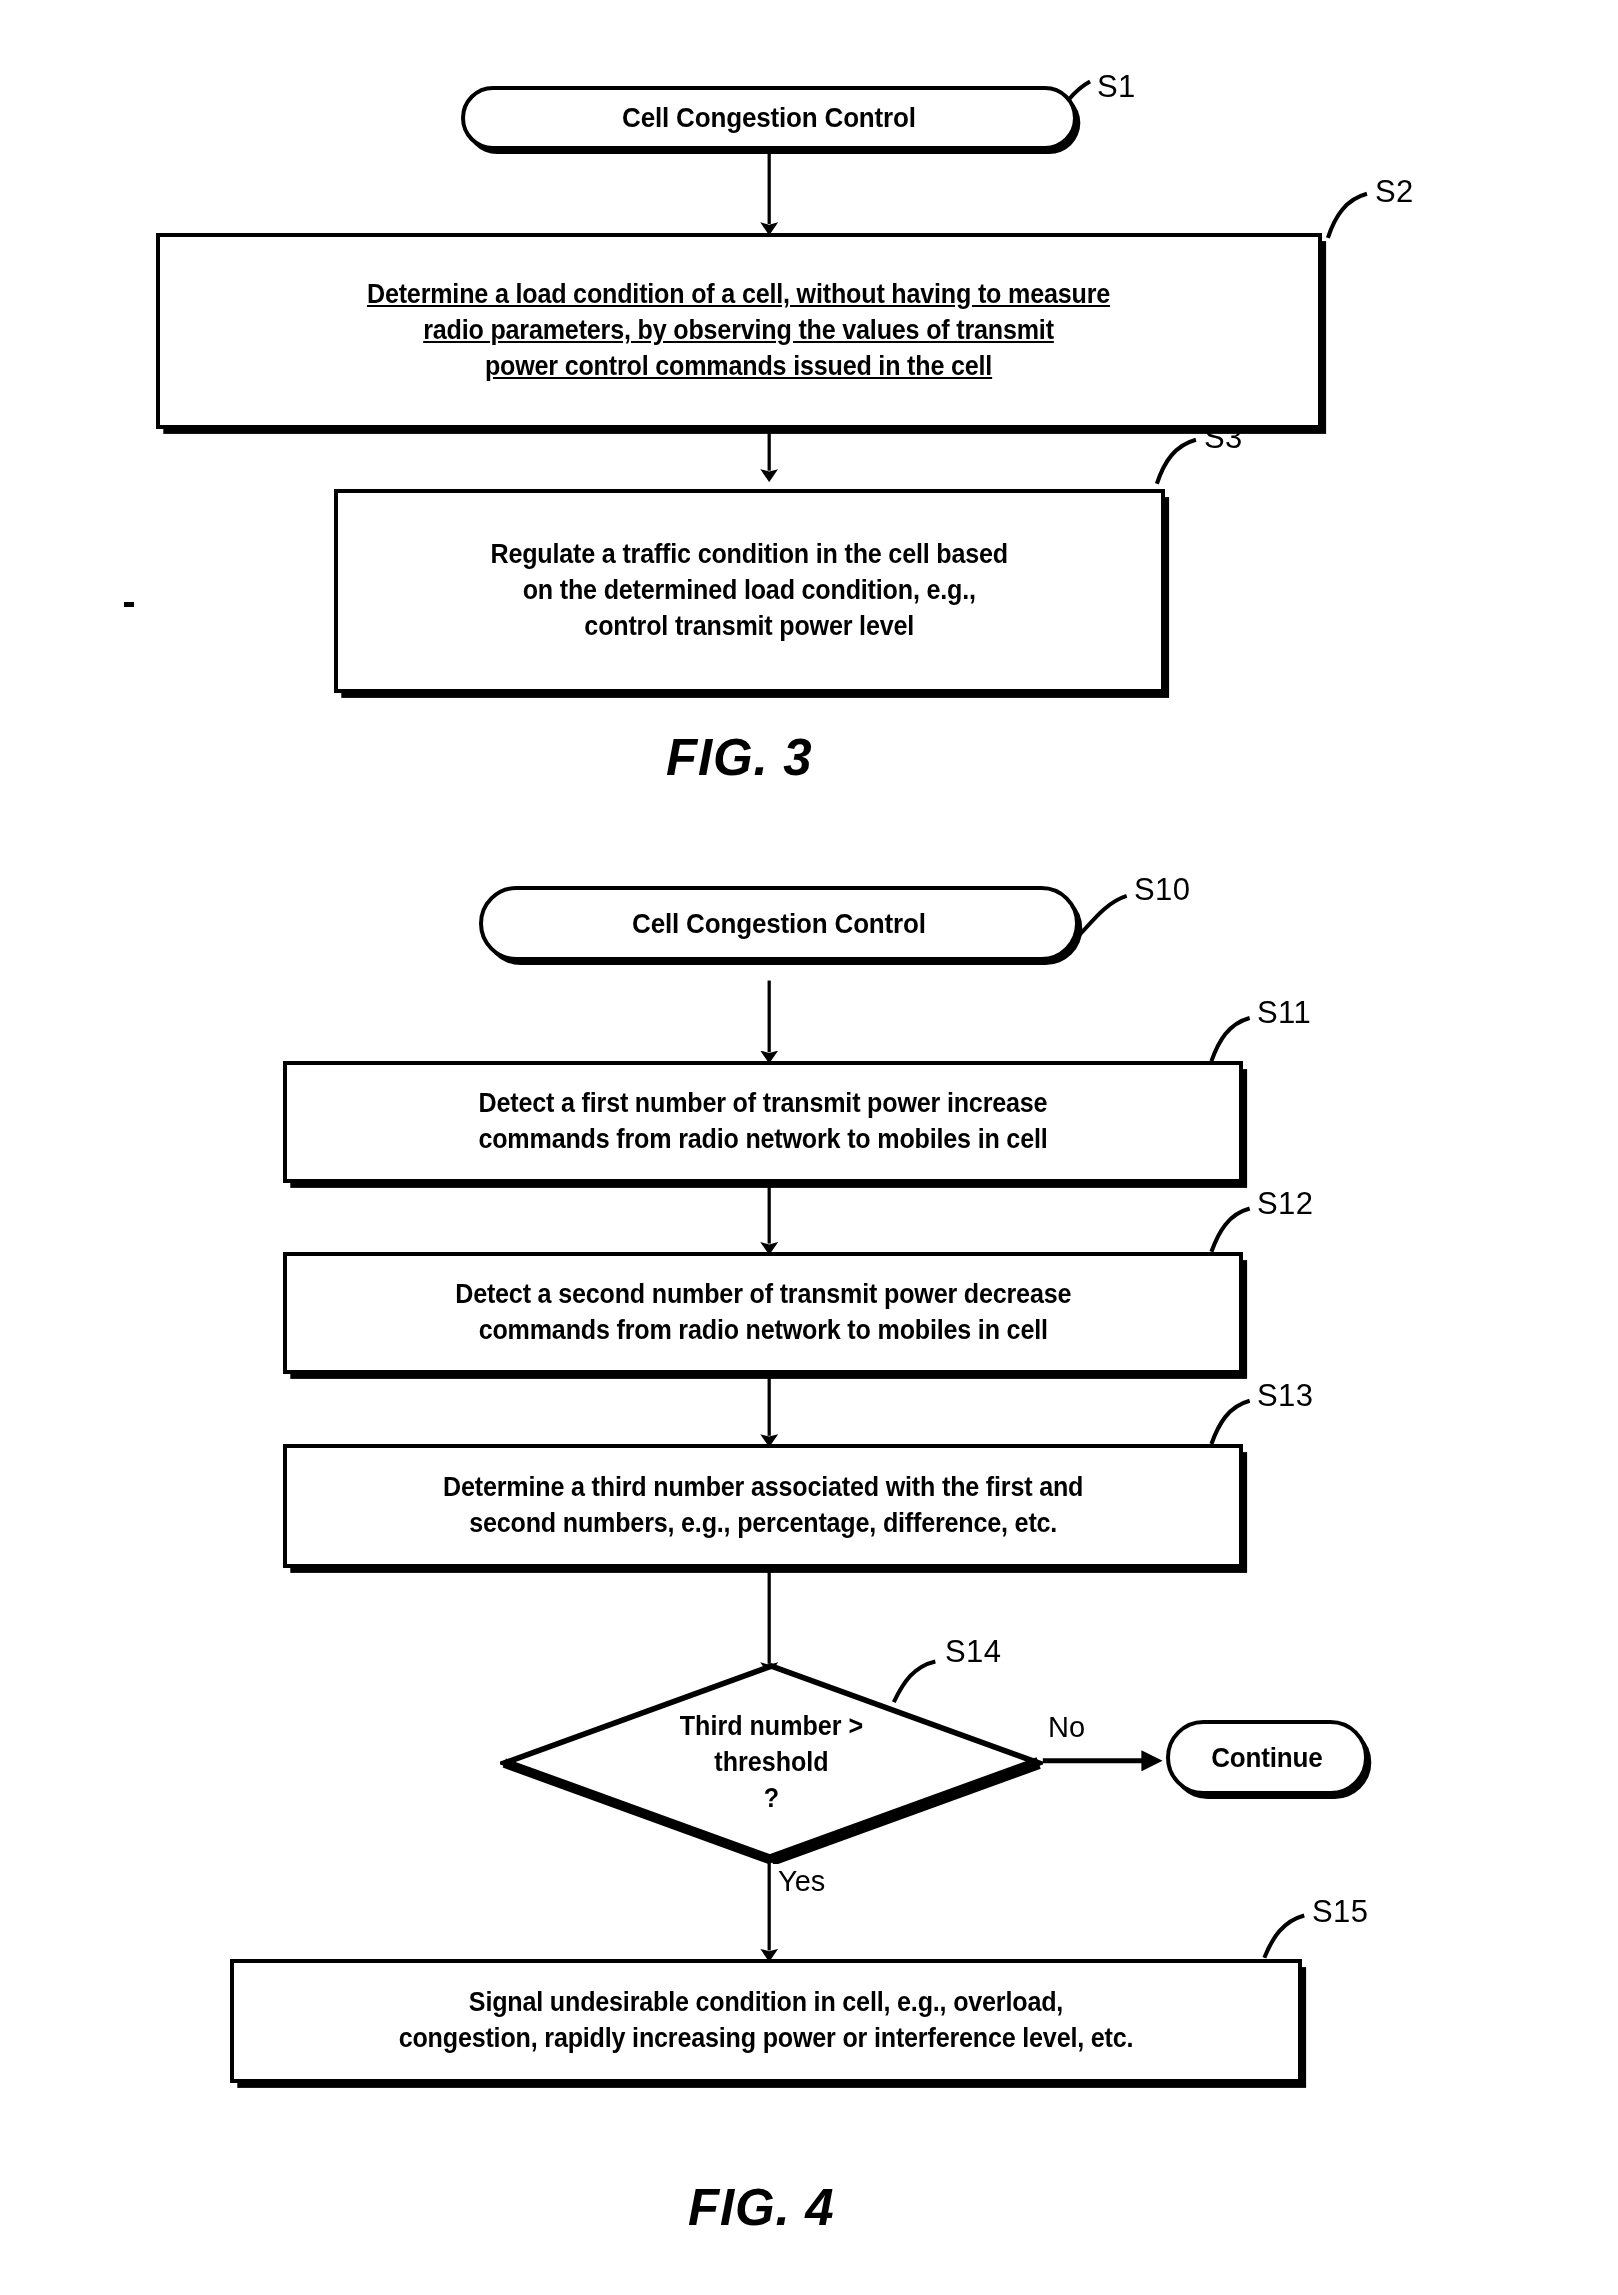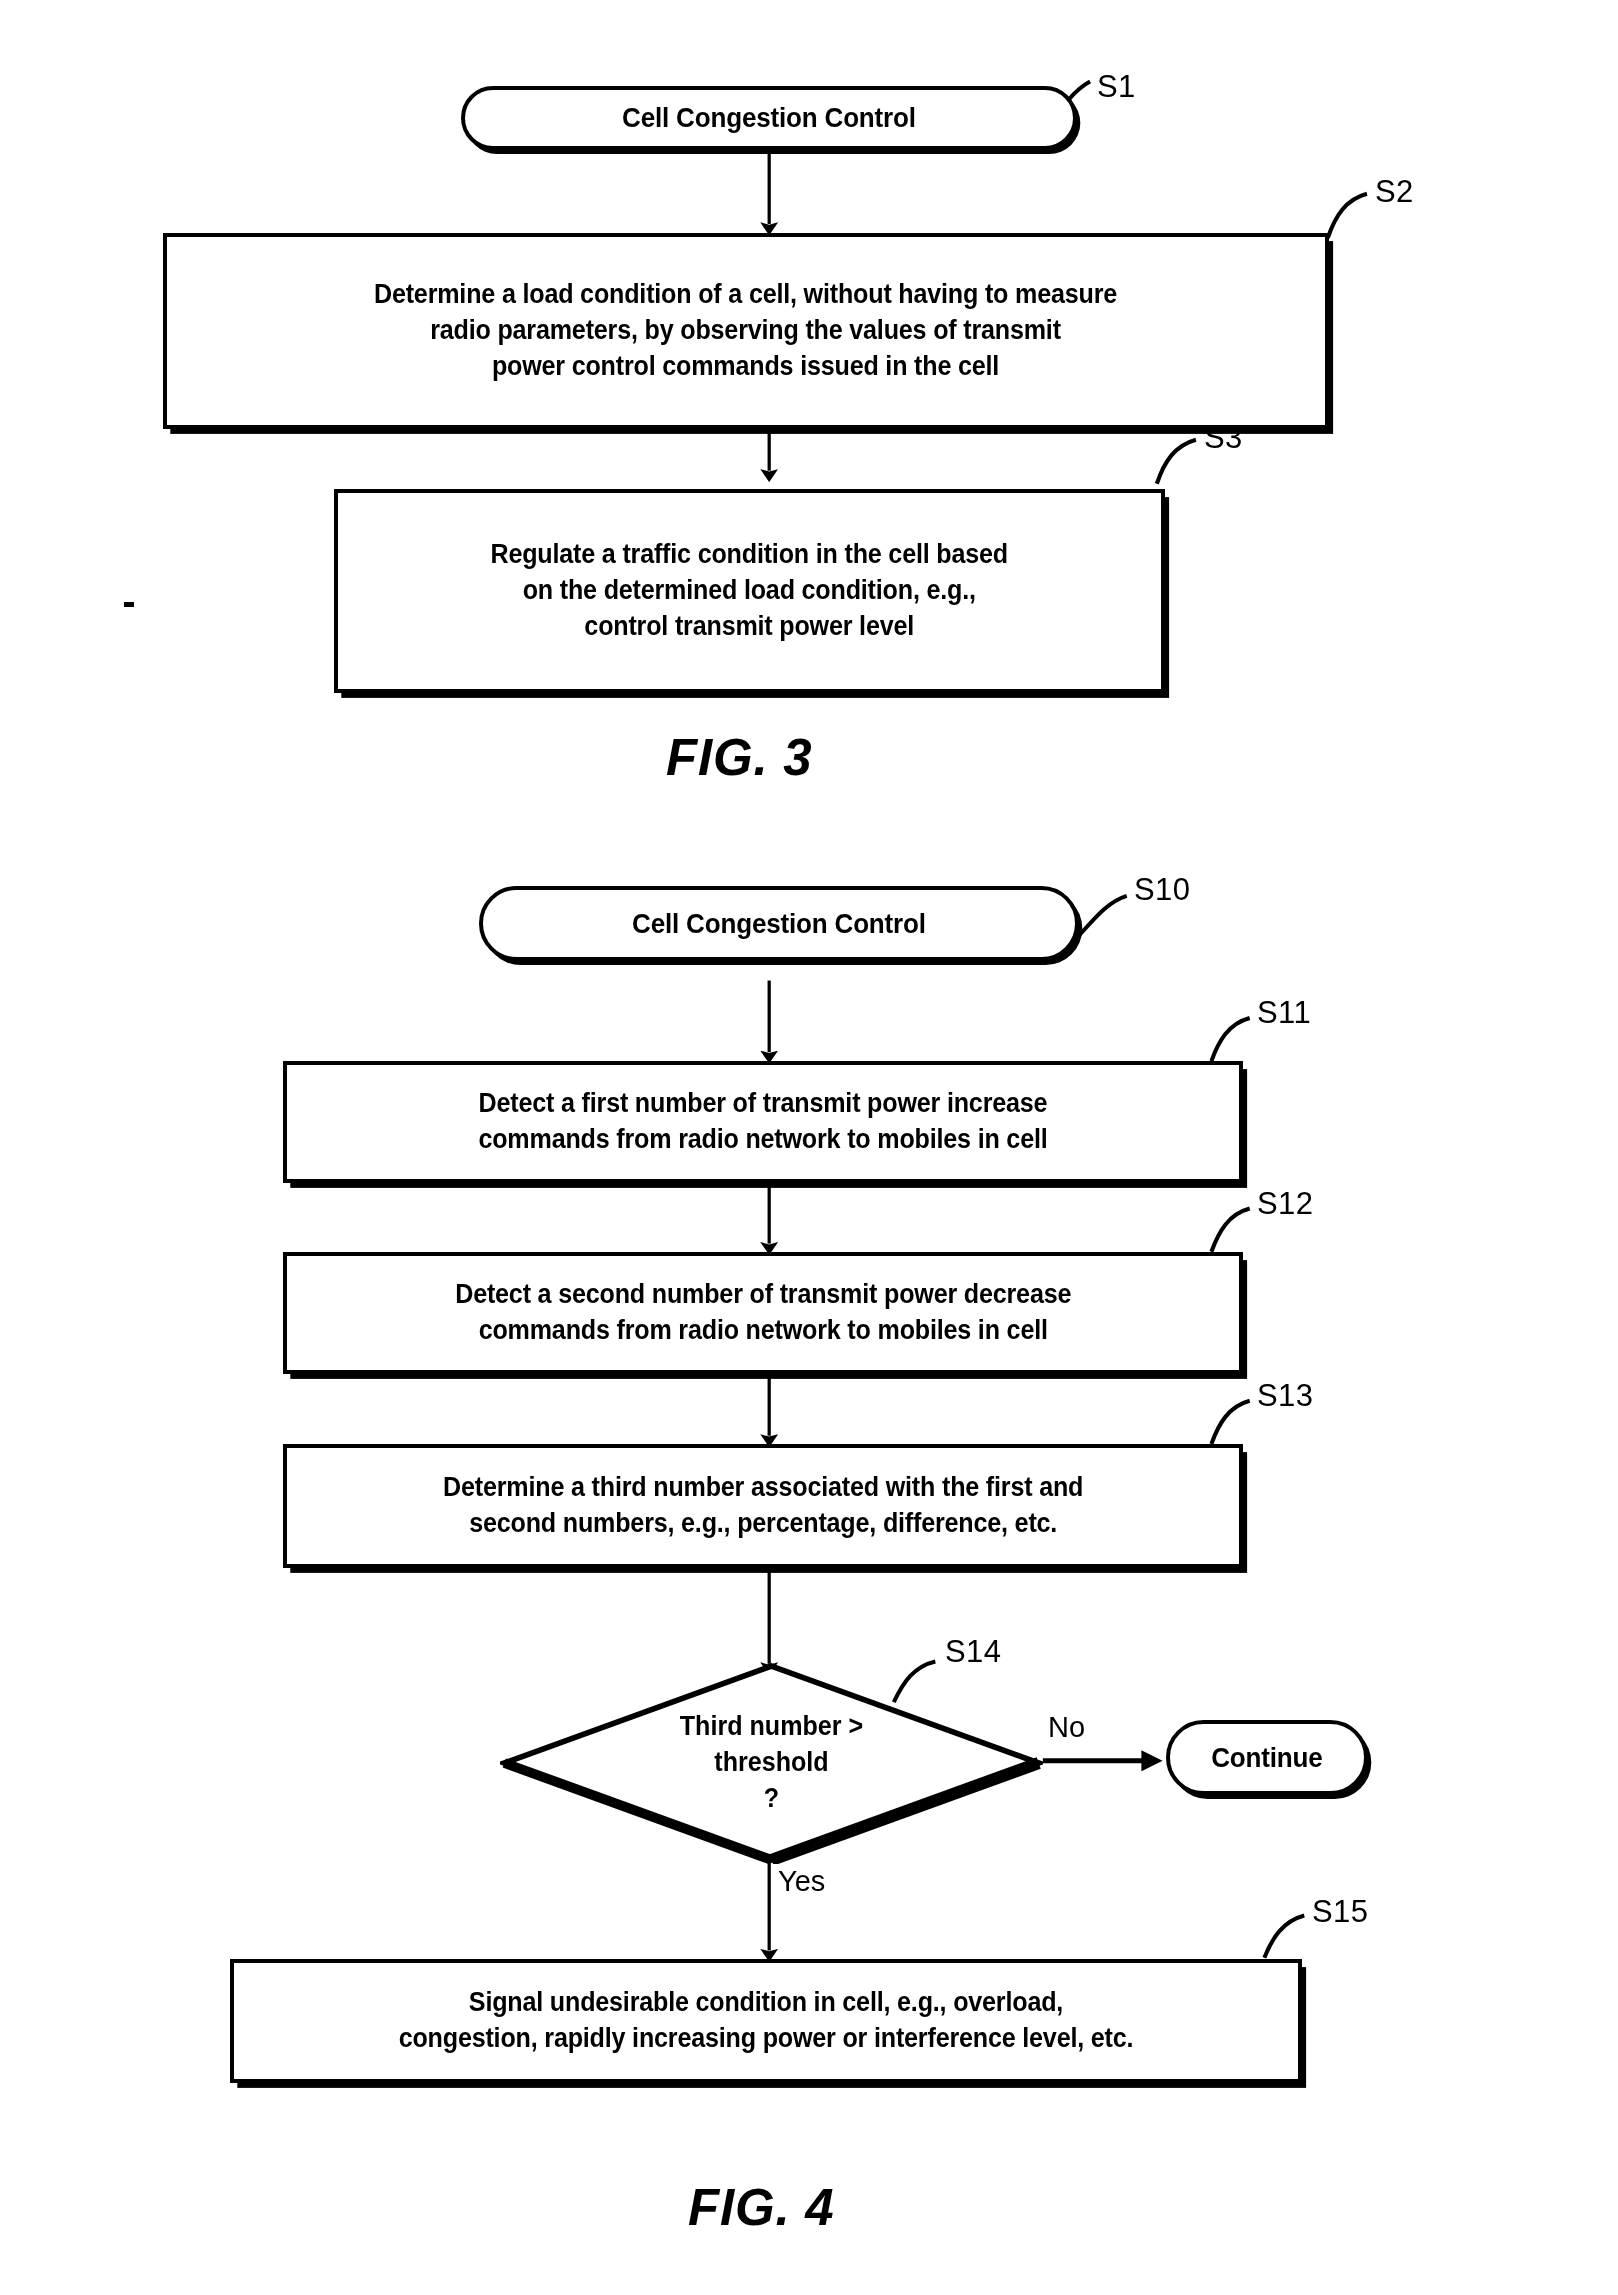--- a/index.html
+++ b/index.html
@@ -197,21 +197,21 @@
     <g fill="none" stroke="#000" stroke-width="5">
       <path d="M1552,2404 C1562,2379 1575,2359 1601,2352"></path>
     </g>
   </svg>
 
   <div class="node terminator" style="left:461px; top:86px; width:616px; height:64px;">
     <span class="node-text">Cell Congestion Control</span>
   </div>
   <span class="step-label" style="left:1097px; top:61px;margin-top:8px;">S1</span>
 
-  <div class="node process" style="left:163px; top:233px; width:1166px; height:196px; padding:12px 33px;">
+  <div class="node process" style="left:156px; top:233px; width:1166px; height:196px; padding:12px 33px;text-decoration:underline;">
     <span class="node-text">Determine a load condition of a cell, without having to measure
 radio parameters, by observing the values of transmit
 power control commands issued in the cell</span>
   </div>
   <span class="step-label" style="left:1375px; top:174px;">S2</span>
 
   <div class="node process" style="left:334px; top:489px; width:831px; height:204px; padding:0 29px;">
     <span class="node-text">Regulate a traffic condition in the cell based
 on the determined load condition, e.g.,
 control transmit power level</span>

